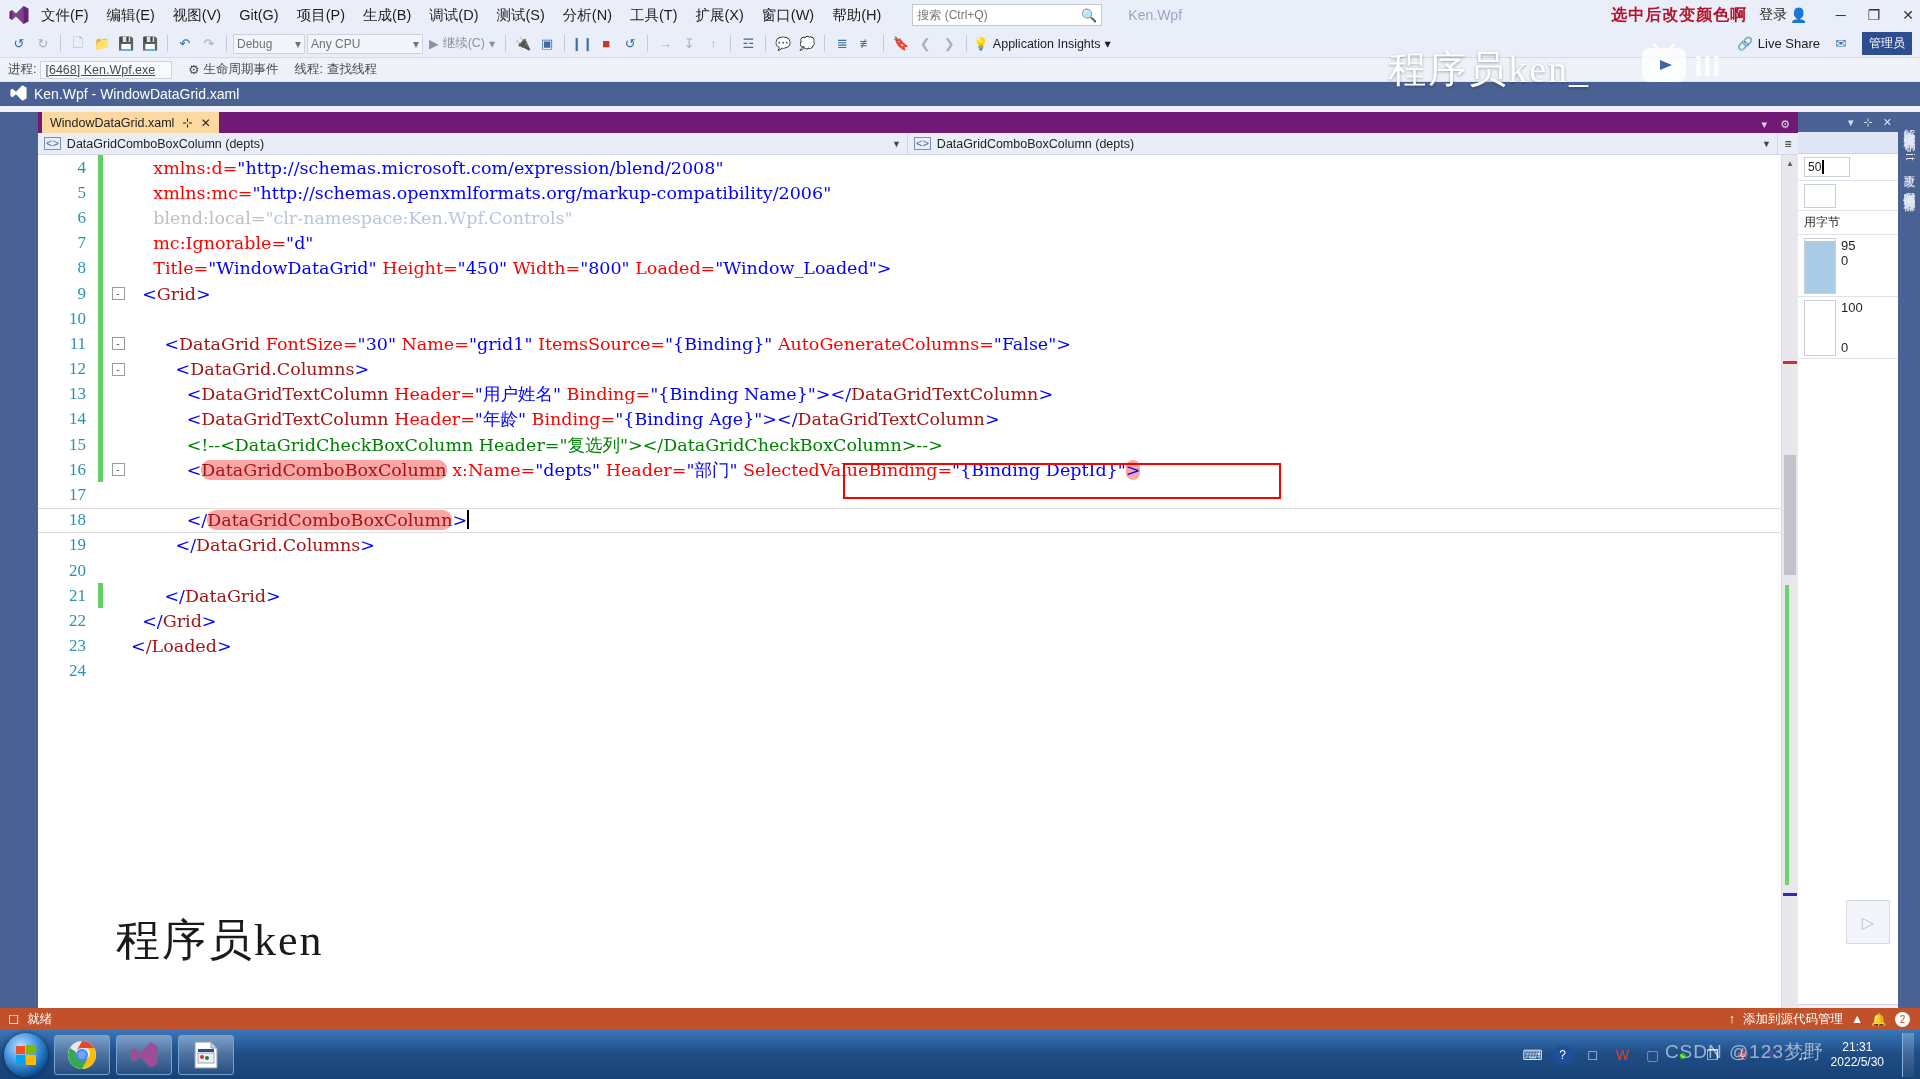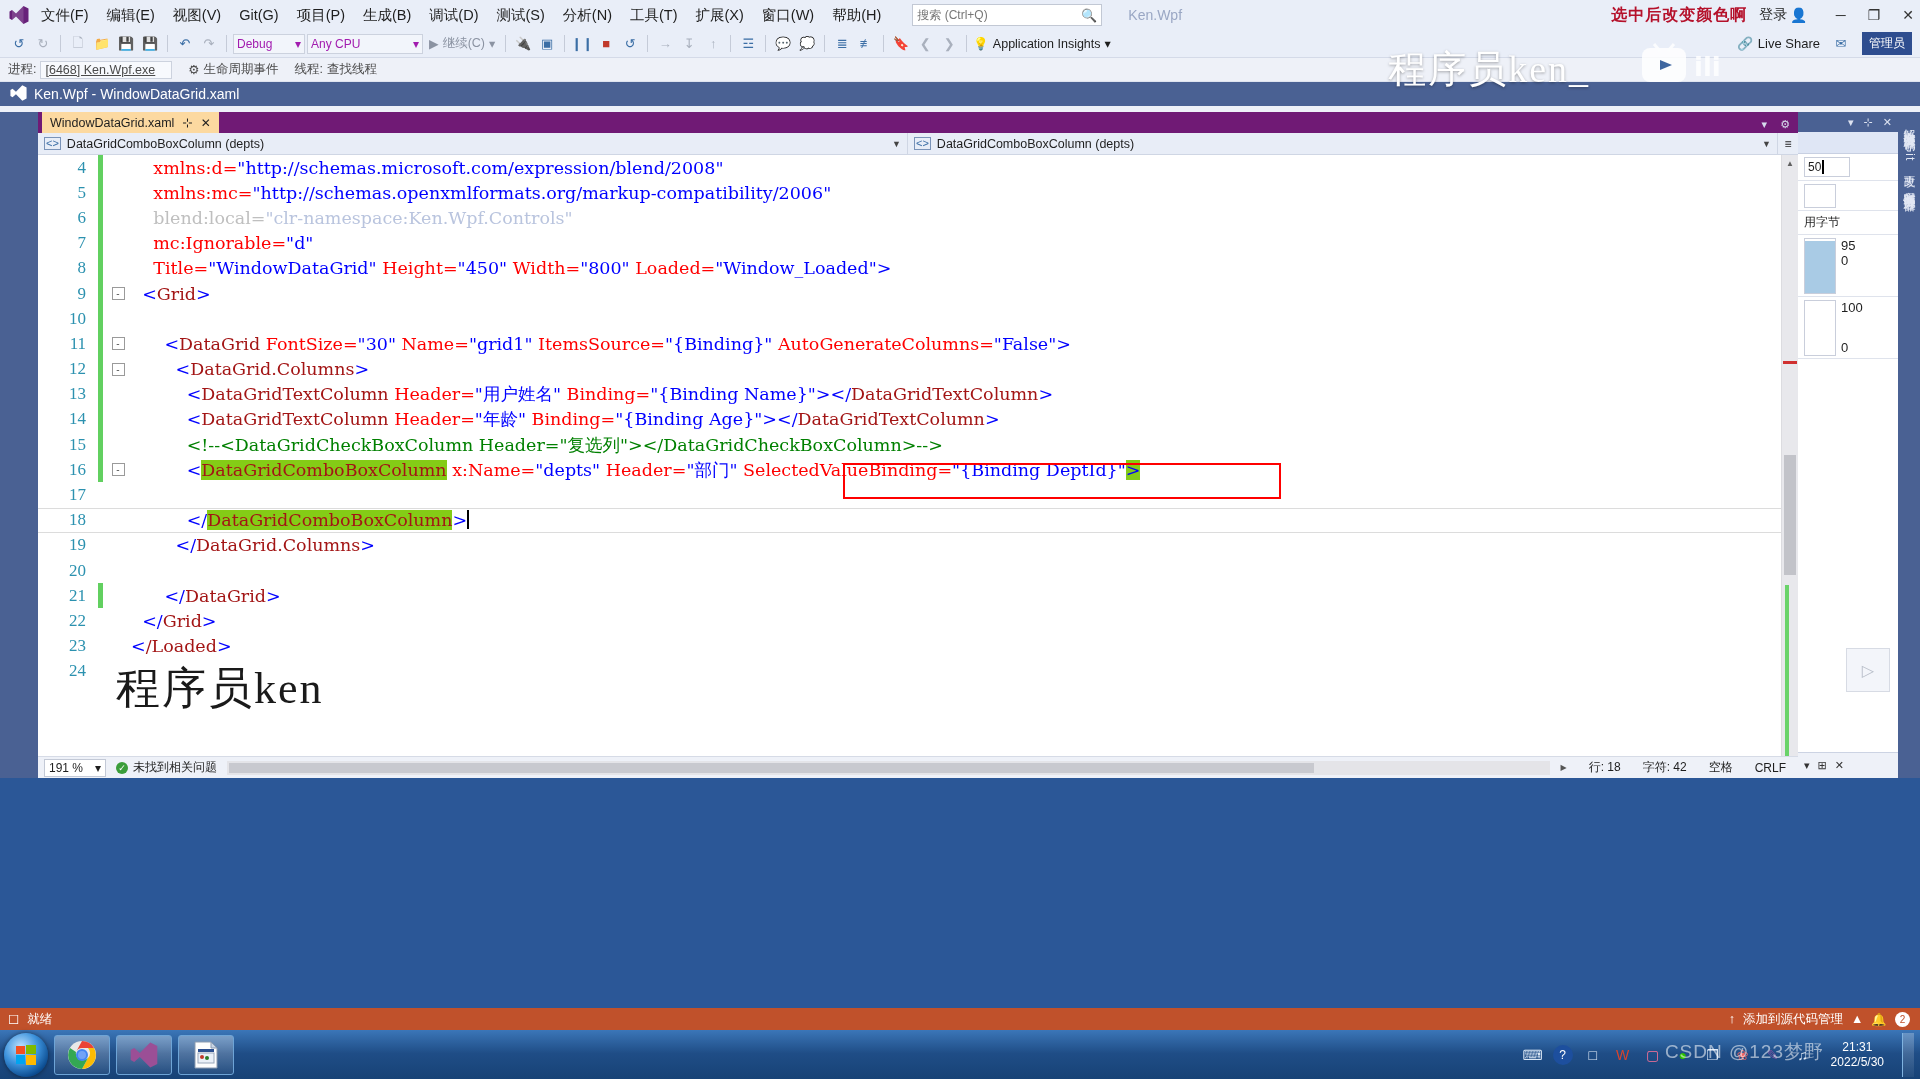--- a/index.html
+++ b/index.html
@@ -5,21 +5,21 @@
   * { box-sizing: border-box; margin:0; padding:0; }
   html,body { width:1920px; height:1079px; overflow:hidden; }
   body {
     font-family:"Liberation Sans", sans-serif;
     background:#2b5797;
     position:relative;
     font-size:13px;
     color:#1e1e1e;
   }
   
-  #vs-window{ position:absolute; left:0; top:0; width:1920px; height:778px; background:#eef1f8; }
+  #vs-window{ position:absolute; left:0; top:0; width:1920px; height:1030px; background:#eef1f8; }
 
   
   .menubar{ height:30px; background:#e9eef8; display:flex; align-items:center; padding-left:6px; position:relative;}
   .vs-logo{ width:26px; height:22px; display:flex; align-items:center; justify-content:center; color:#68217a; }
   .menu-item{ padding:4px 9px; font-size:14.5px; color:#1e1e1e; white-space:nowrap; }
   .search-box{ margin-left:22px; width:190px; height:22px; background:#fff; border:1px solid #c2c8d4;
      display:flex; align-items:center; padding:0 4px; font-size:12px; color:#777; position:relative;}
   .search-box .ph{ flex:1; }
   .search-box .mag{ font-size:13px; color:#333; }
   .proj-name{ margin-left:26px; font-size:14px; color:#9aa7c4; }
@@ -27,21 +27,21 @@
   .annot-red{ color:#b5112b; font-size:16px; font-weight:bold; letter-spacing:1px;}
   .signin{ font-size:14px; color:#1e1e1e; display:flex; align-items:center; gap:3px;}
   .wincontrols{ display:flex; align-items:center; gap:22px; padding-left:16px; color:#333; font-size:14px;}
 
   
   .toolbar{ height:28px; background:#e9eef8; display:flex; align-items:center; gap:2px; padding-left:8px; border-bottom:1px solid #d4dae8;}
   .tb-btn{ width:22px; height:22px; display:flex; align-items:center; justify-content:center; font-size:13px; color:#3b6ea5;}
   .tb-btn.dim{ color:#a9b0bd; }
   .tb-sep{ width:1px; height:17px; background:#c5cbd8; margin:0 4px;}
   .tb-combo{ height:20px; min-width:72px; border:1px solid #ccd2de; background:#f2f5fb; font-size:12px;
-     display:flex; align-items:center; justify-content:space-between; padding:0 3px; color:#a21caf;}
+     display:flex; align-items:center; justify-content:space-between; padding:0 3px; color:#737373;}
   .tb-combo.wide{ min-width:116px;}
   .tb-run{ display:flex; align-items:center; gap:4px; font-size:12.5px; color:#8b93a2; padding:0 4px;}
   .tb-text{ font-size:12.5px; color:#1e1e1e; display:flex; align-items:center; gap:4px;}
   .toolbar-right{ margin-left:auto; display:flex; align-items:center; gap:10px; padding-right:8px; }
   .liveshare{ display:flex; align-items:center; gap:4px; font-size:13px; color:#1e1e1e; }
   .admin-badge{ background:#2e4d8f; color:#fff; font-size:12px; padding:3px 7px; }
 
   
   .procrow{ height:24px; background:#eef1f8; display:flex; align-items:center; gap:16px;
      padding-left:8px; font-size:12.5px; color:#4a4a4a; border-bottom:1px solid #dfe4ef;}
@@ -85,21 +85,21 @@
   .codetext{ flex:1; position:relative; }
 
   
   .t-brk{ color:#0000ff; }        
   .t-tag{ color:#a31515; }        
   .t-attr{ color:#ff0000; }       
   .t-str{ color:#0000ff; }        
   .t-cmt{ color:#008000; }        
   .t-dim{ color:#bfbfbf; }
   .t-dimstr{ color:#b9c4de; }
-  .hl-tag{ background:#84cc16; }
+  .hl-tag{ background:#fca5a5;border-radius:9px; }
 
   .redbox{ position:absolute; border:2.5px solid #ff0000; pointer-events:none;}
   .caret-bar{ display:inline-block; width:1.5px; height:19px; background:#000; vertical-align:-3px;}
 
   
   .wm-big{ position:absolute; left:78px; bottom:38px; font-size:44px; color:#1a1a1a; font-family:"Liberation Serif", serif; letter-spacing:2px;}
 
   
   .vscroll{ width:17px; background:#e8e8ec; position:relative; border-left:1px solid #dcdce0;}
   .vscroll .thumb{ position:absolute; left:2px; right:2px; top:300px; height:120px; background:#c2c3c9;}

